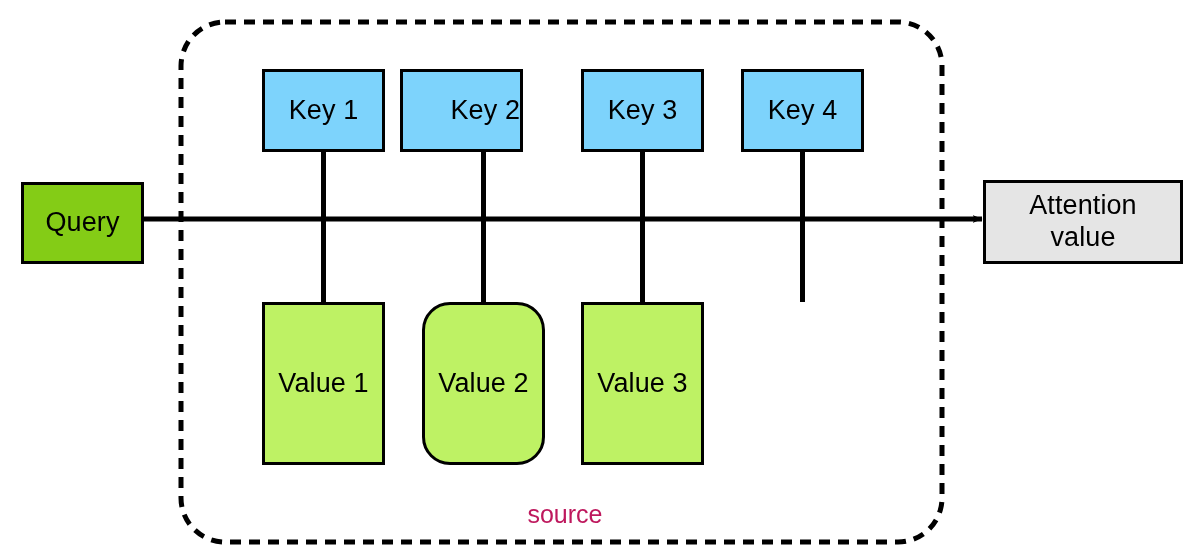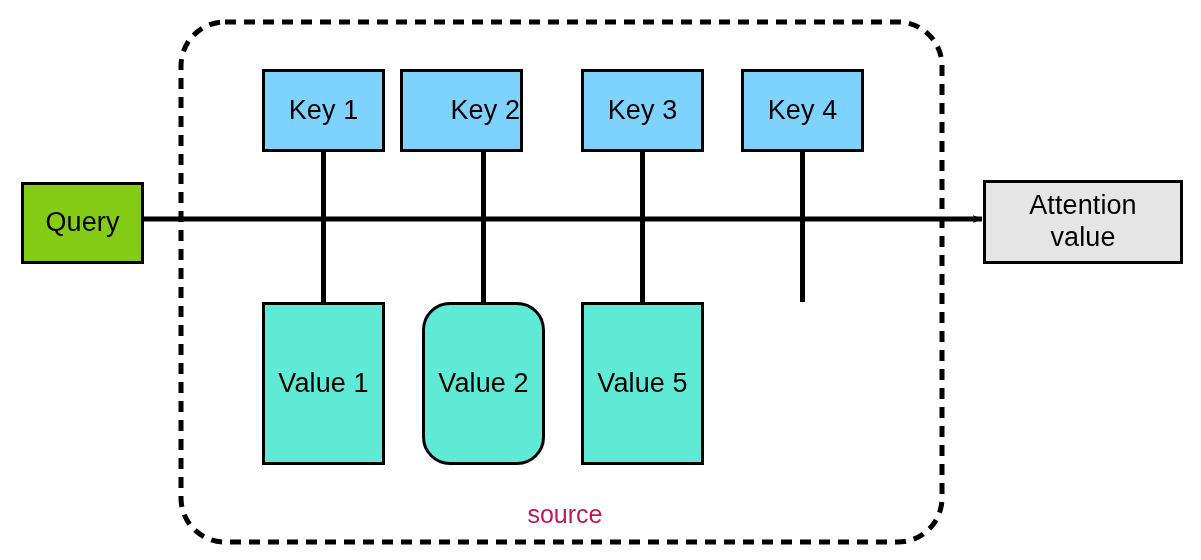--- a/index.html
+++ b/index.html
@@ -41,21 +41,21 @@
     z-index: 3;
   }
   .key-node {
     background: #7dd3fc;
     width: 123px;
     height: 83px;
     top: 62px;
     margin-top: 7px;
   }
   .value-node {
-    background: #5eead4;
+    background: #bef264;
     width: 123px;
     height: 163px;
     top: 302px;
   }
   .query-node {
     background: #84cc16;
     left: 21px;
     top: 182px;
     width: 123px;
     height: 82px;
@@ -118,21 +118,21 @@
     <span>Key 4</span>
   </div>
 
   <div class="node value-node" style="left:262px;">
     <span>Value 1</span>
   </div>
   <div class="node value-node" style="left:422px;border-radius:28px;">
     <span>Value 2</span>
   </div>
   <div class="node value-node" style="left:581px;">
-    <span>Value 5</span>
+    <span>Value 3</span>
   </div>
 
   <div class="node attention-node">
     <span>
       <span>Attention</span><br>
       <span>value</span>
     </span>
   </div>
 
   <div class="group-label">source</div>

